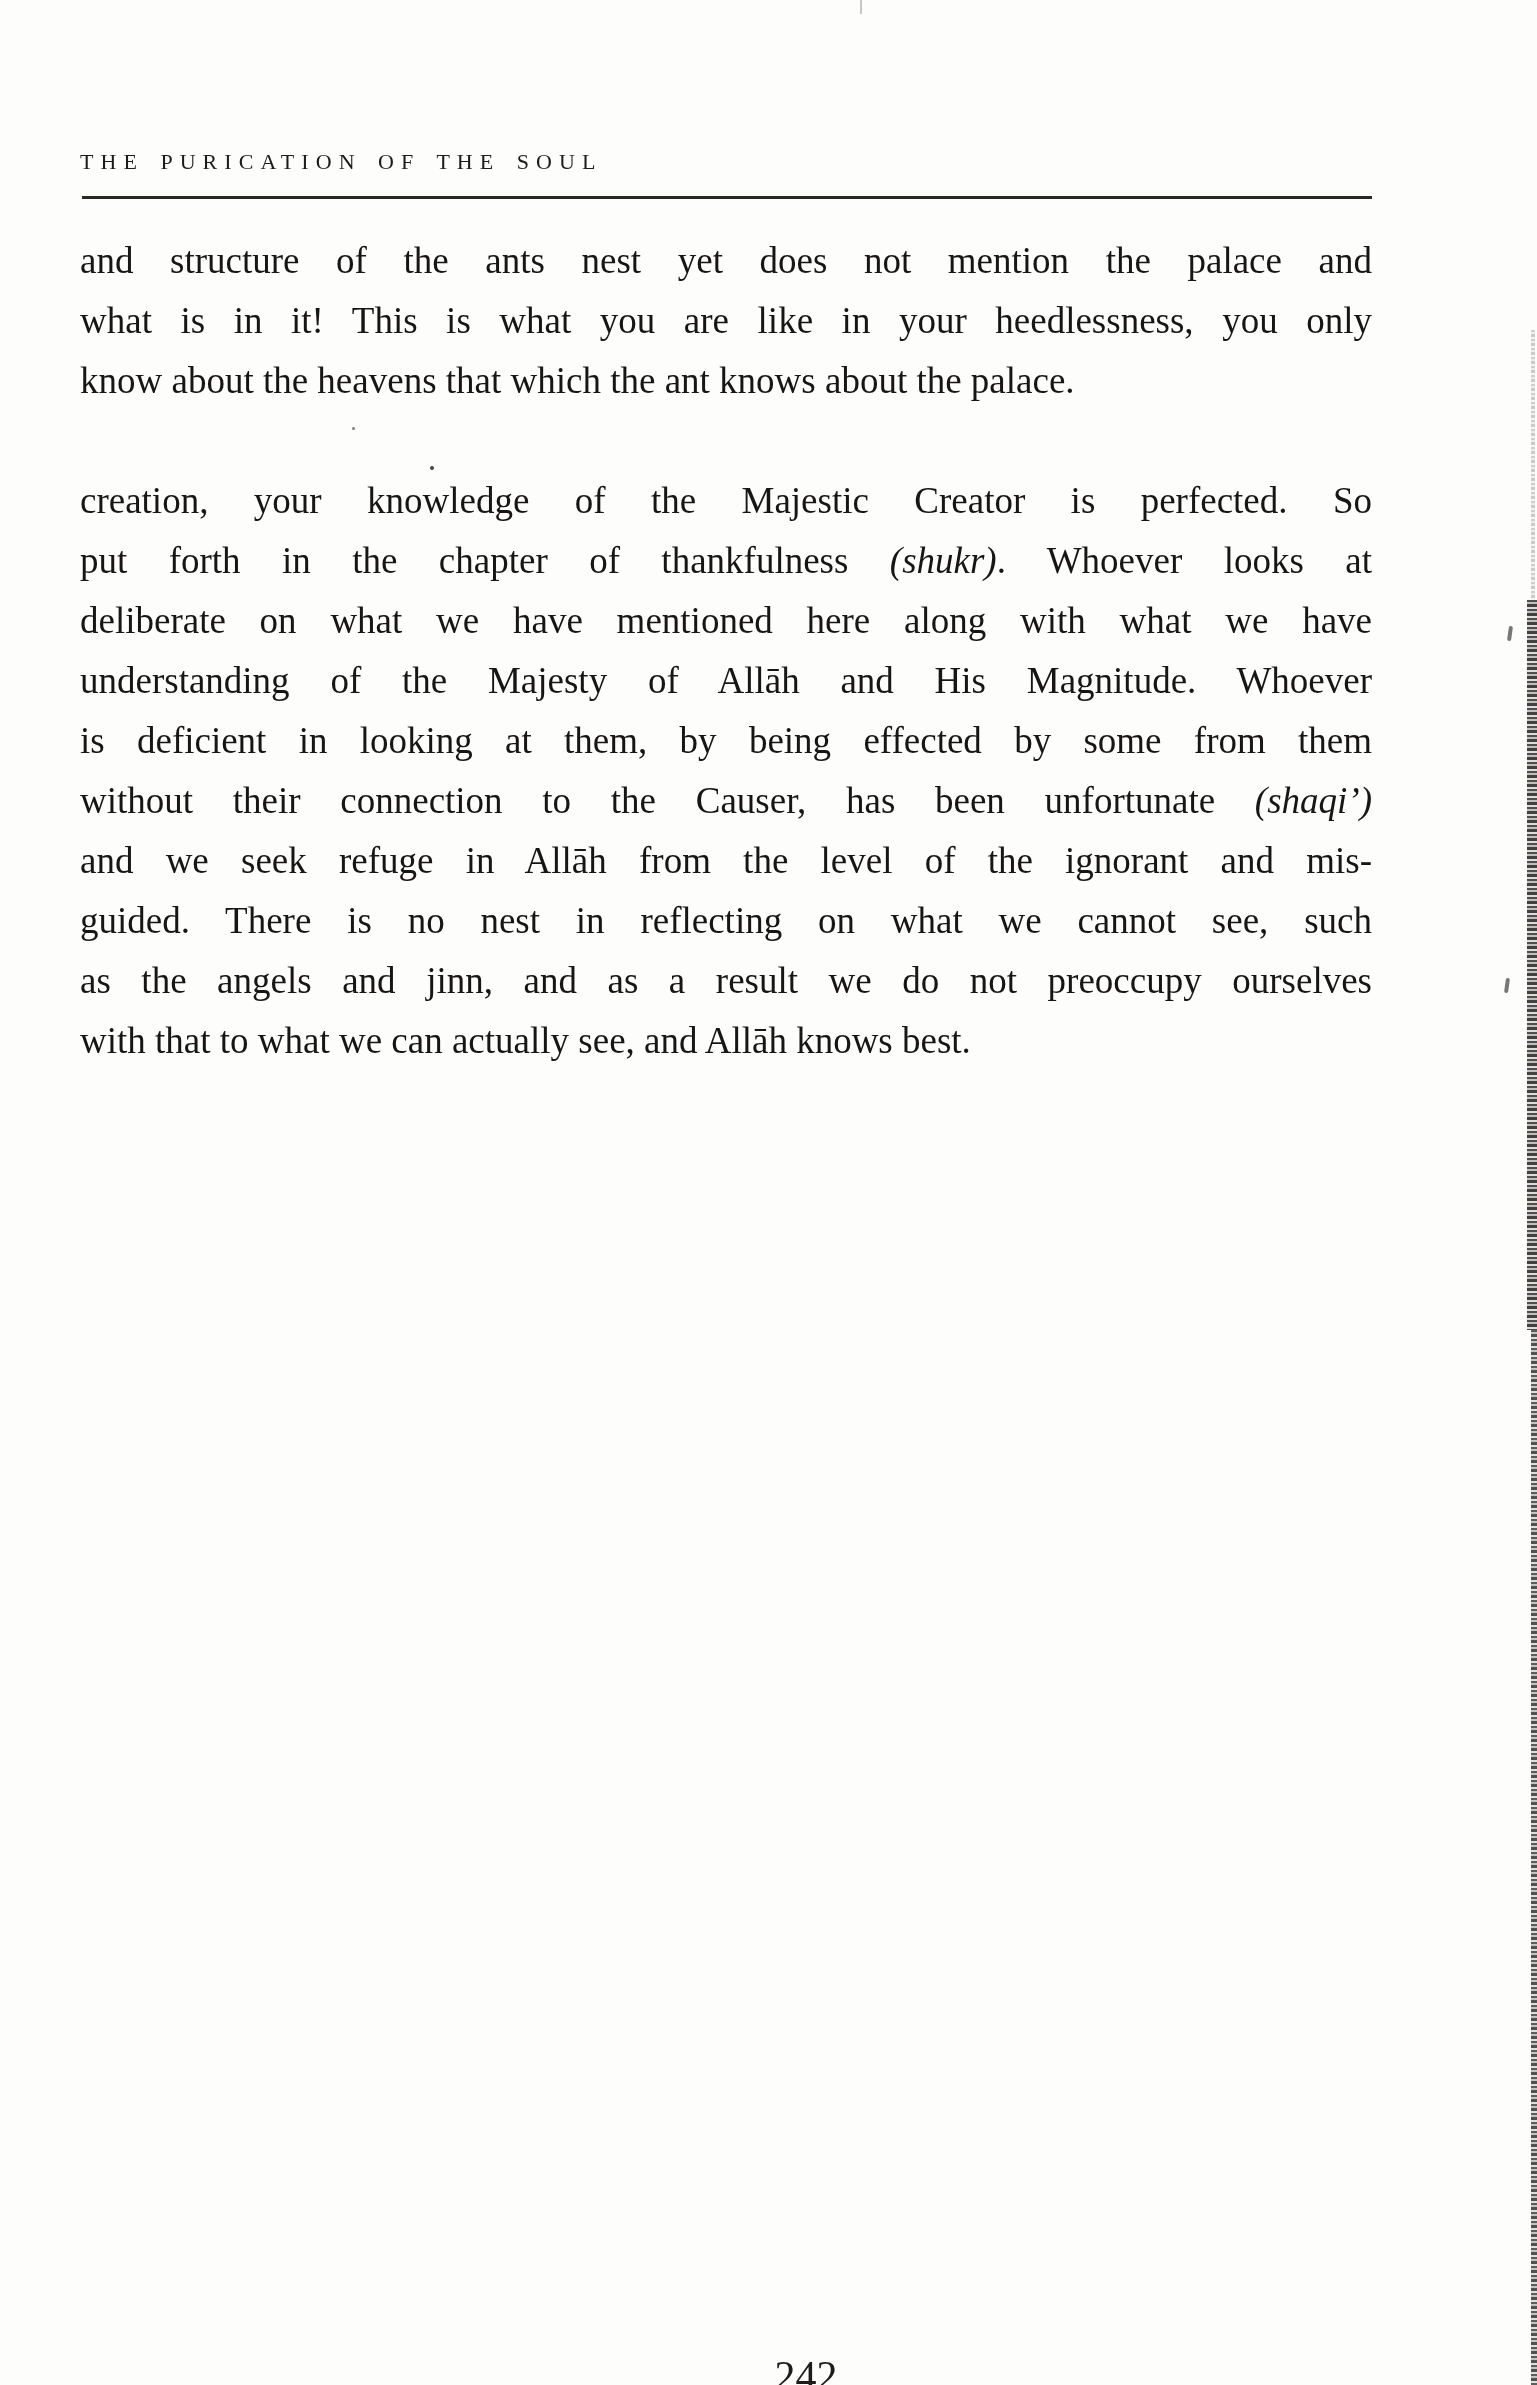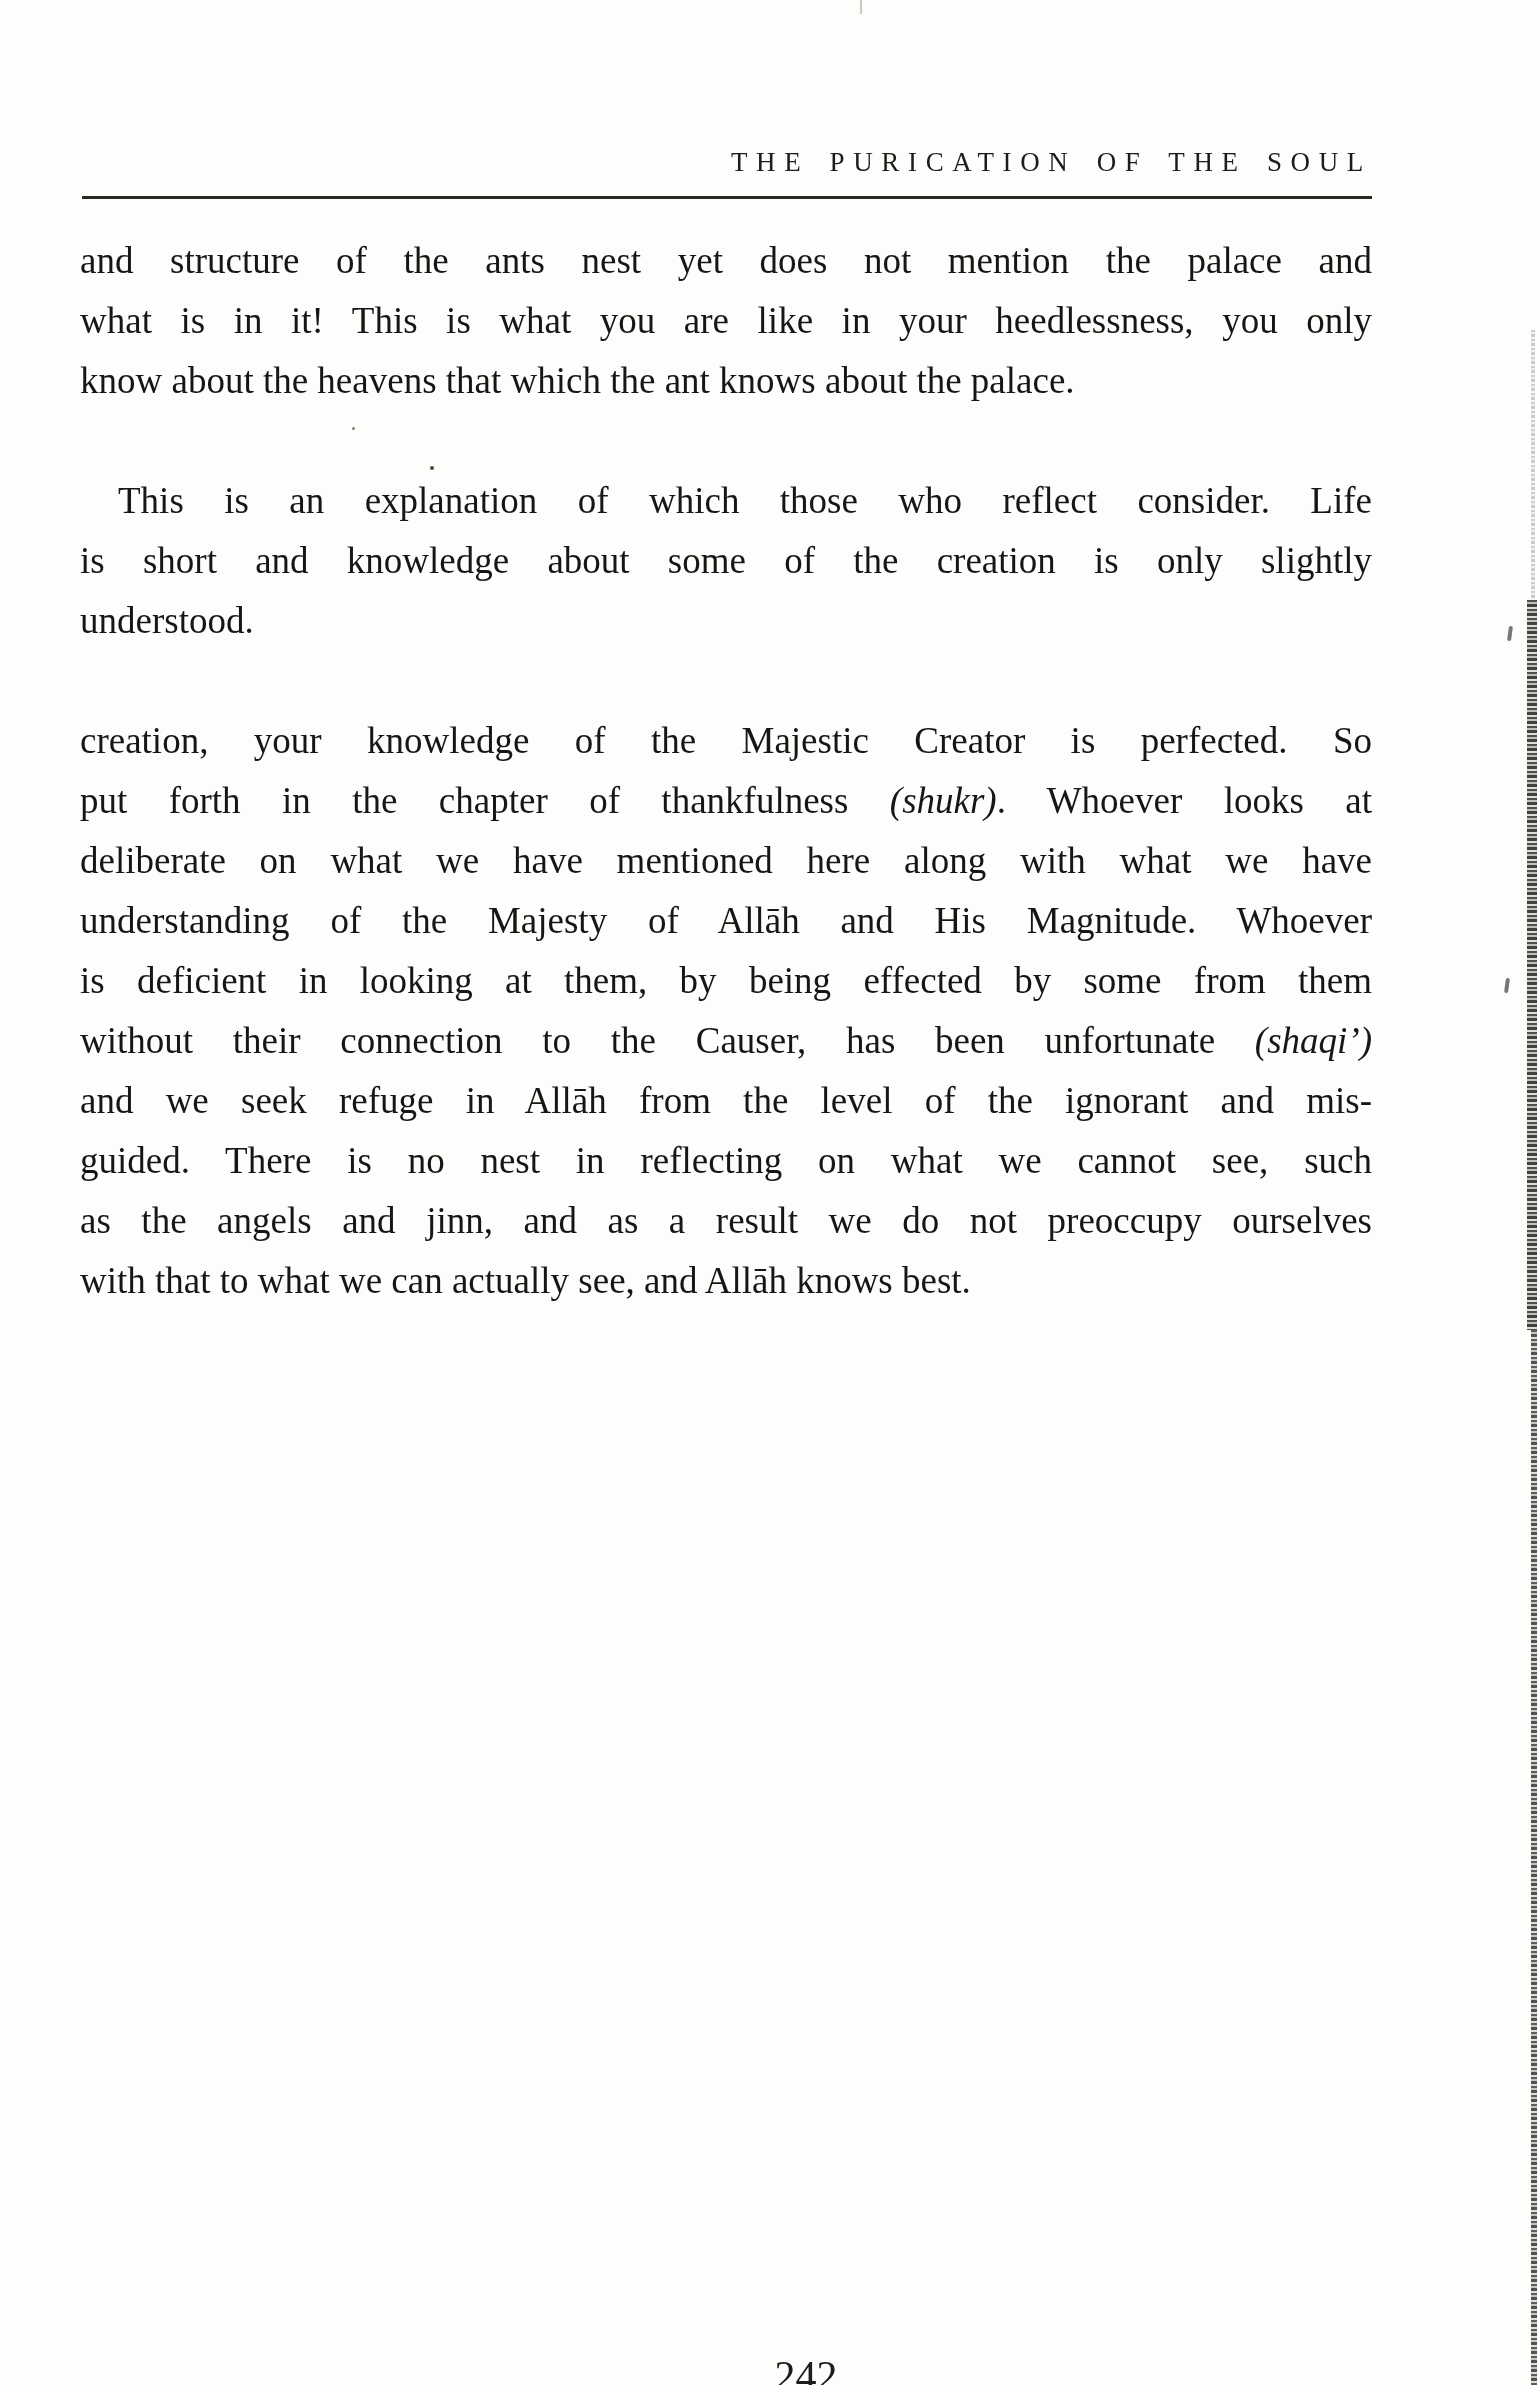--- a/index.html
+++ b/index.html
@@ -16,22 +16,22 @@
     position: absolute;
     left: 80px;
     top: 0;
     width: 1292px;
   }
   .running-head {
     position: absolute;
     top: 142px;
     left: 0;
     width: 100%;
-    text-align: right;
-    font-size: 27px;
+    text-align: left;
+    font-size: 22px;
     line-height: 40px;
     letter-spacing: 0.32em;
     word-spacing: 0.18em;
     color: #1d1c1a;
     white-space: nowrap;
   }
   .head-rule {
     position: absolute;
     top: 196px;
     left: 2px;
@@ -111,25 +111,20 @@
 <div class="page-content">
   <div class="running-head">THE PURICATION OF THE SOUL</div>
   <div class="head-rule"></div>
   <div class="body-text">
       <div class="paragraph">
         <div class="line"><span>and structure of the ants nest yet does not mention the palace and</span></div>
         <div class="line"><span>what is in it! This is what you are like in your heedlessness, you only</span></div>
         <div class="line last"><span>know about the heavens that which the ant knows about the palace.</span></div>
       </div>
       <div class="paragraph">
-        <div class="line first-indent"><span>This is an explanation of which those who reflect consider. Life</span></div>
-        <div class="line"><span>is short and knowledge about some of the creation is only slightly</span></div>
-        <div class="line last"><span>understood.</span></div>
-      </div>
-      <div class="paragraph">
         <div class="line"><span>creation, your knowledge of the Majestic Creator is perfected. So</span></div>
         <div class="line"><span>put forth in the chapter of thankfulness </span><span class="it">(shukr)</span><span>. Whoever looks at</span></div>
         <div class="line"><span>deliberate on what we have mentioned here along with what we have</span></div>
         <div class="line"><span>understanding of the Majesty of Allāh and His Magnitude. Whoever</span></div>
         <div class="line"><span>is deficient in looking at them, by being effected by some from them</span></div>
         <div class="line"><span>without their connection to the Causer, has been unfortunate </span><span class="it">(shaqi’)</span></div>
         <div class="line"><span>and we seek refuge in Allāh from the level of the ignorant and mis-</span></div>
         <div class="line"><span>guided. There is no nest in reflecting on what we cannot see, such</span></div>
         <div class="line"><span>as the angels and jinn, and as a result we do not preoccupy ourselves</span></div>
         <div class="line last"><span>with that to what we can actually see, and Allāh knows best.</span></div>

